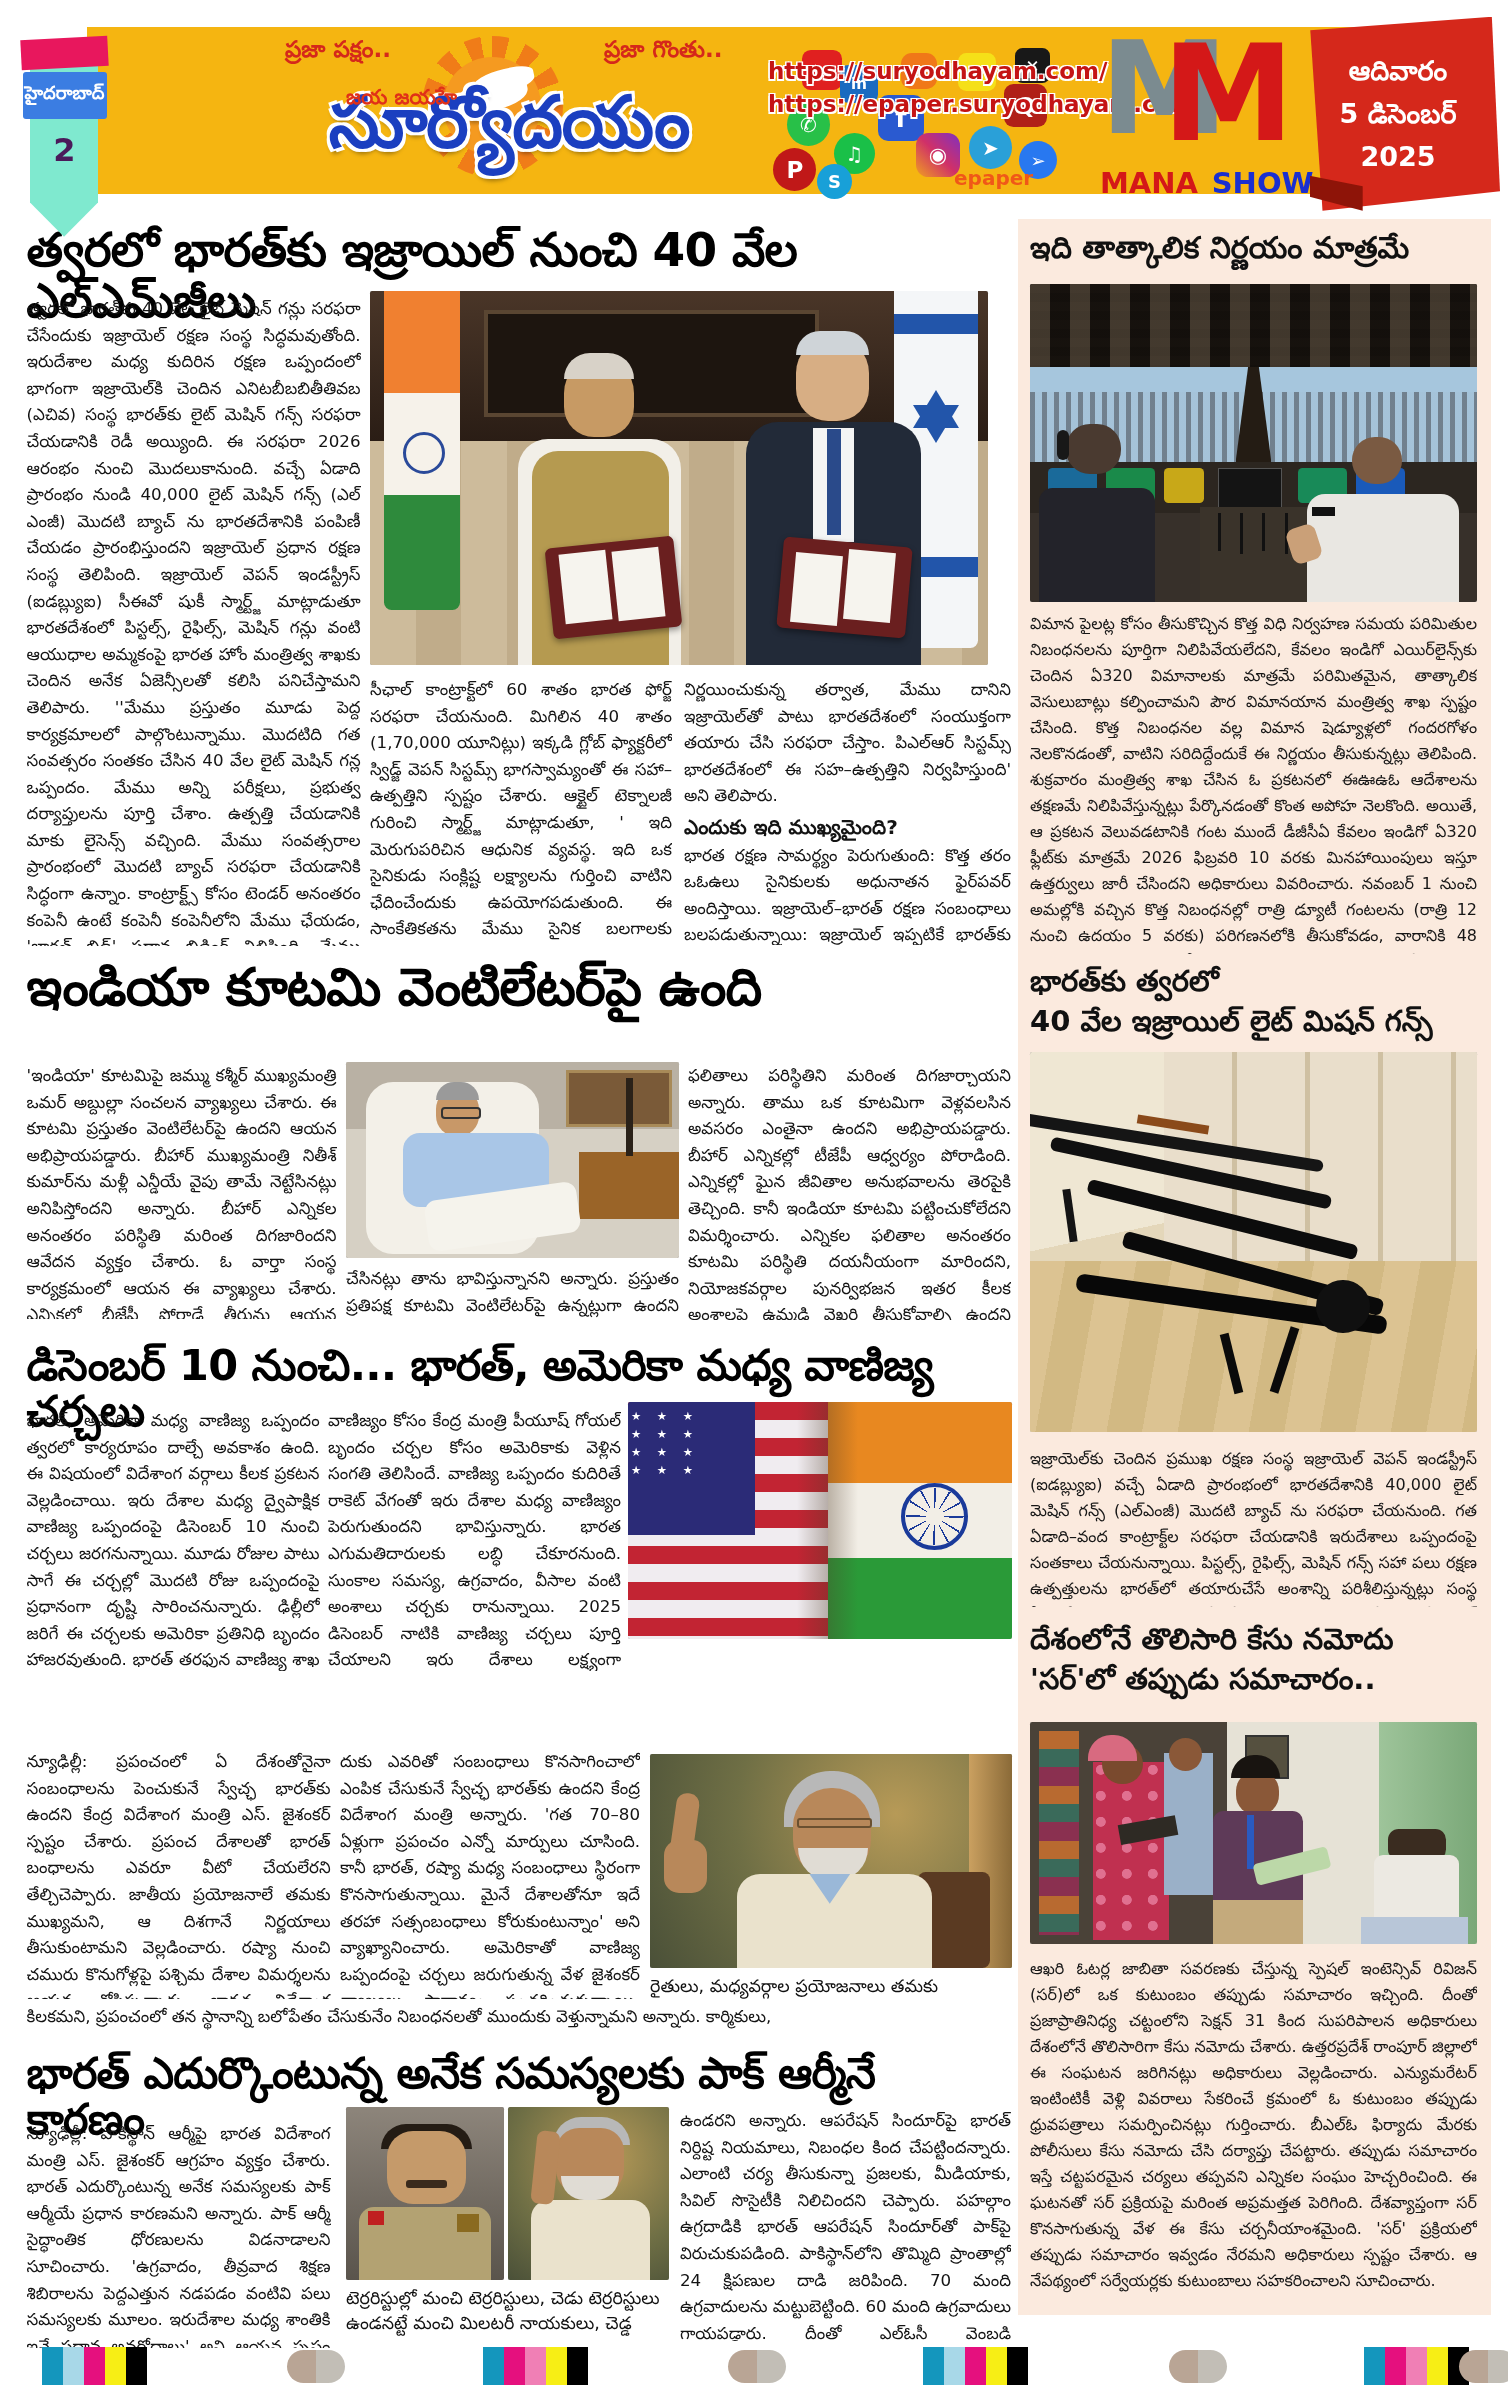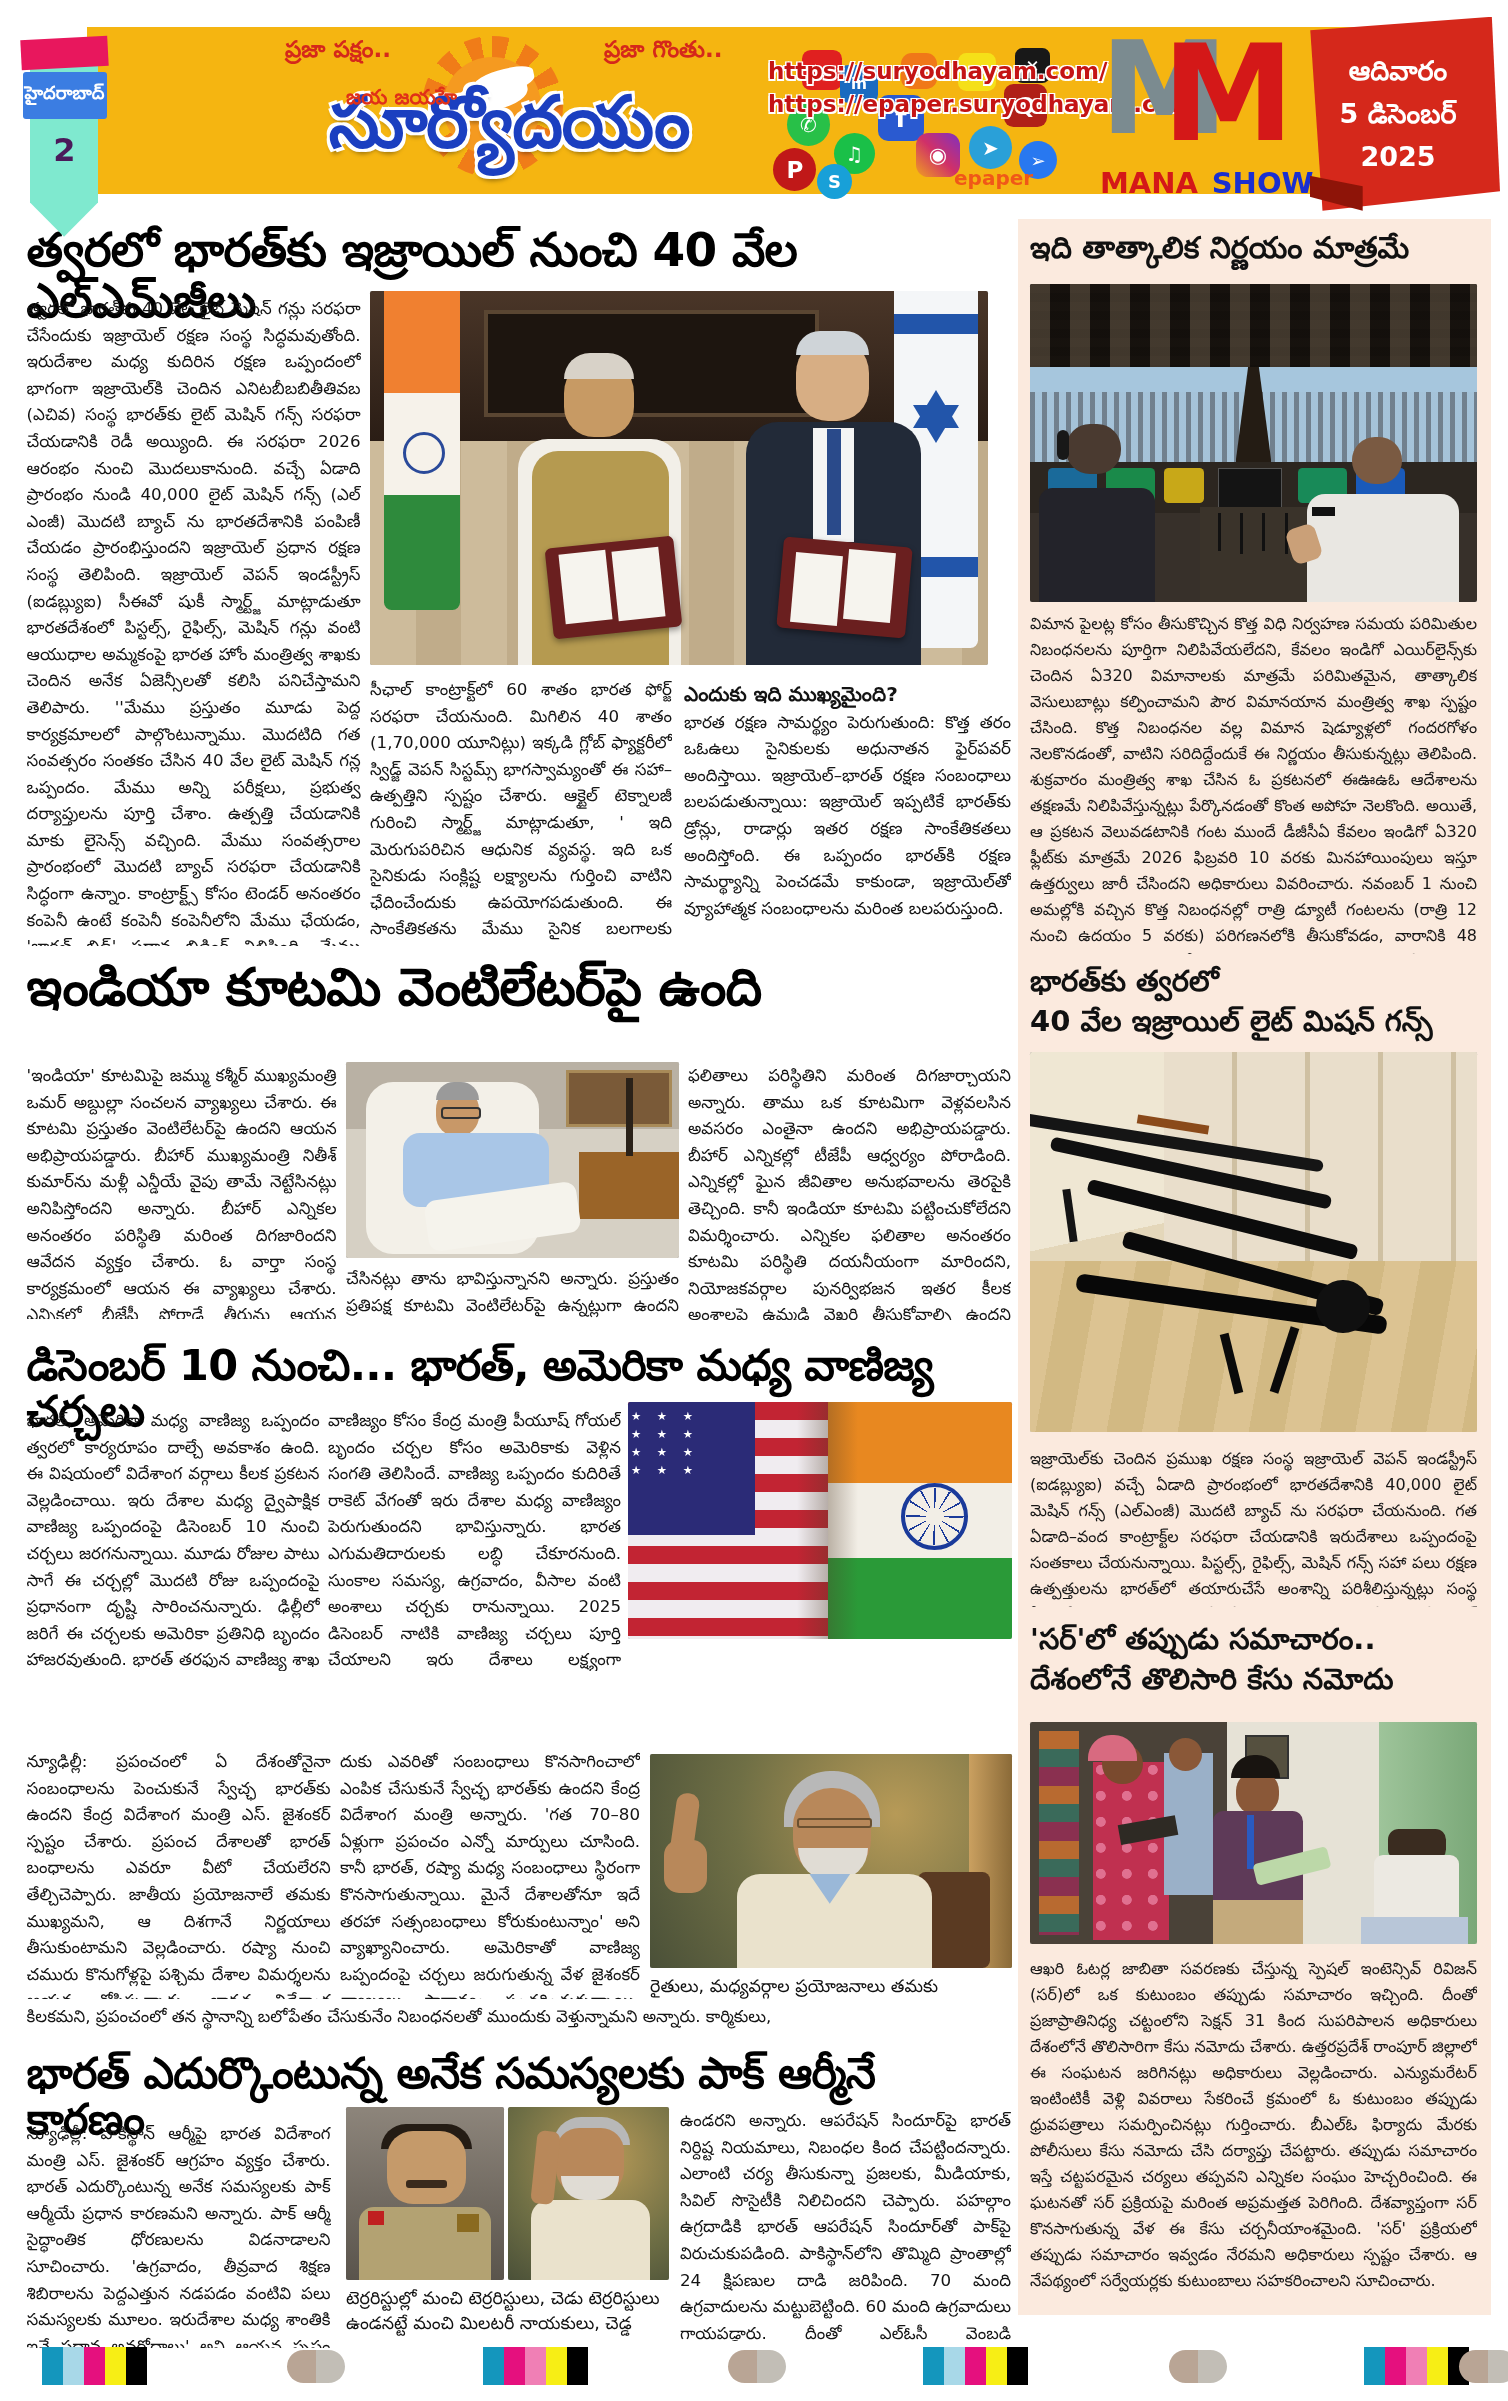--- a/index.html
+++ b/index.html
@@ -150,20 +150,21 @@
     <div style="left:192px;top:261px;width:47px;height:70px;background:#f6f4ee;transform:rotate(-6deg);"></div>
     <div style="left:245px;top:258px;width:47px;height:70px;background:#f6f4ee;transform:rotate(-6deg);"></div>
     <div style="left:410px;top:251px;width:129px;height:91px;background:#6a1f1f;border-radius:6px;transform:rotate(5deg);box-shadow:0 3px 6px rgba(0,0,0,.4);"></div>
     <div style="left:423px;top:263px;width:47px;height:70px;background:#f6f4ee;transform:rotate(5deg);"></div>
     <div style="left:476px;top:260px;width:47px;height:70px;background:#f6f4ee;transform:rotate(5deg);"></div>
   </div>
 
   <div class="col" style="left:26.6px;top:295px;width:334px;height:651px;">త్వరలో భారత్‌కు 40 వేల లైట్ మెషీన్ గన్లు సరఫరా చేసేందుకు ఇజ్రాయెల్ రక్షణ సంస్థ సిద్ధమవుతోంది. ఇరుదేశాల మధ్య కుదిరిన రక్షణ ఒప్పందంలో భాగంగా ఇజ్రాయెల్‌కి చెందిన ఎనిటబీబబితీతివబ (ఎచివ) సంస్థ భారత్‌కు లైట్ మెషిన్ గన్స్ సరఫరా చేయడానికి రెడీ అయ్యింది. ఈ సరఫరా 2026 ఆరంభం నుంచి మొదలుకానుంది. వచ్చే ఏడాది ప్రారంభం నుండి 40,000 లైట్ మెషిన్ గన్స్ (ఎల్ ఎంజీ) మొదటి బ్యాచ్ ను భారతదేశానికి పంపిణీ చేయడం ప్రారంభిస్తుందని ఇజ్రాయెల్ ప్రధాన రక్షణ సంస్థ తెలిపింది. ఇజ్రాయెల్ వెపన్ ఇండస్ట్రీస్ (ఐడబ్ల్యుఐ) సీఈవో షుకీ స్మార్ట్జ్ మాట్లాడుతూ భారతదేశంలో పిస్టల్స్, రైఫిల్స్, మెషిన్ గన్లు వంటి ఆయుధాల అమ్మకంపై భారత హోం మంత్రిత్వ శాఖకు చెందిన అనేక ఏజెన్సీలతో కలిసి పనిచేస్తామని తెలిపారు. ''మేము ప్రస్తుతం మూడు పెద్ద కార్యక్రమాలలో పాల్గొంటున్నాము. మొదటిది గత సంవత్సరం సంతకం చేసిన 40 వేల లైట్ మెషిన్ గన్ల ఒప్పందం. మేము అన్ని పరీక్షలు, ప్రభుత్వ దర్యాప్తులను పూర్తి చేశాం. ఉత్పత్తి చేయడానికి మాకు లైసెన్స్ వచ్చింది. మేము సంవత్సరాల ప్రారంభంలో మొదటి బ్యాచ్ సరఫరా చేయడానికి సిద్ధంగా ఉన్నాం. కాంట్రాక్ట్స్ కోసం టెండర్ అనంతరం కంపెనీ ఉంటే కంపెనీ కంపెనీలోని మేము ఛేయడం, 'భారత్ బిడ్' ప్రధాన బిడ్డింగ్ నిలిపింది. మేము ఒప్పందంలో 40 శాతం సరఫరా చేయడంలో దోహద పడతాం. సంతకం చేయడానికి ముందు దశలో ఉన్నాం. ఇది ఏడాది చివరి నాటికి లేదా వచ్చే ఏడాది ప్రారంభంలో పూర్తవుతుందని మేము భావిస్తున్నాం.</div>
   <div class="col" style="left:370px;top:676px;width:302px;height:269px;">సీఛాల్ కాంట్రాక్ట్‌లో 60 శాతం భారత ఫోర్జ్ సరఫరా చేయనుంది. మిగిలిన 40 శాతం (1,70,000 యూనిట్లు) ఇక్కడి గ్లోబ్ ఫ్యాక్టరీలో స్విడ్జ్ వెపన్ సిస్టమ్స్ భాగస్వామ్యంతో ఈ సహా–ఉత్పత్తిని స్పష్టం చేశారు. ఆక్టైల్ టెక్నాలజీ గురించి స్మార్ట్జ్ మాట్లాడుతూ, ' ఇది మెరుగుపరిచిన ఆధునిక వ్యవస్థ. ఇది ఒక సైనికుడు సంక్లిష్ట లక్ష్యాలను గుర్తించి వాటిని ఛేదించేందుకు ఉపయోగపడుతుంది. ఈ సాంకేతికతను మేము సైనిక బలగాలకు పరిచయం చేస్తున్నాం' అని పేర్కొన్నారు. 'ఆర్డర్ల పరంపరను మేము సకాలంలో అందించగలుగుతున్నాం. ఈ విషయంలో మాకు ఎలాంటి సందేహాలు లేవు. ప్రతిపాదిత ప్రారంభ చర్యలు జరుపుతున్న వారు దానిని తీసుకోవాలని సంబంధాలను మరింత బలపరుస్తాం.</div>
   <div class="col" style="left:684px;top:676px;width:327px;height:269px;">
+    <span>నిర్ణయించుకున్న తర్వాత, మేము దానిని ఇజ్రాయెల్‌తో పాటు భారతదేశంలో సంయుక్తంగా తయారు చేసి సరఫరా చేస్తాం. పిఎల్ఆర్ సిస్టమ్స్ భారతదేశంలో ఈ సహ–ఉత్పత్తిని నిర్వహిస్తుంది' అని తెలిపారు.</span>
     <div class="subhead">ఎందుకు ఇది ముఖ్యమైంది?</div>
     <span>భారత రక్షణ సామర్థ్యం పెరుగుతుంది: కొత్త తరం ఒఓఉలు సైనికులకు అధునాతన ఫైర్‌పవర్ అందిస్తాయి. ఇజ్రాయెల్–భారత్ రక్షణ సంబంధాలు బలపడుతున్నాయి: ఇజ్రాయెల్ ఇప్పటికే భారత్‌కు డ్రోన్లు, రాడార్లు ఇతర రక్షణ సాంకేతికతలు అందిస్తోంది. ఈ ఒప్పందం భారత్‌కి రక్షణ సామర్థ్యాన్ని పెంచడమే కాకుండా, ఇజ్రాయెల్‌తో వ్యూహాత్మక సంబంధాలను మరింత బలపరుస్తుంది.</span>
   </div>
 
   <div class="headline" style="left:26.6px;top:959px;width:973px;font-size:52px;">ఇండియా కూటమి వెంటిలేటర్‌పై ఉంది</div>
   <div class="col" style="left:26.6px;top:1062px;width:310px;height:257px;">'ఇండియా' కూటమిపై జమ్ము కశ్మీర్ ముఖ్యమంత్రి ఒమర్ అబ్దుల్లా సంచలన వ్యాఖ్యలు చేశారు. ఈ కూటమి ప్రస్తుతం వెంటిలేటర్‌పై ఉందని ఆయన అభిప్రాయపడ్డారు. బీహార్ ముఖ్యమంత్రి నితీశ్ కుమార్‌ను మళ్లీ ఎన్డీయే వైపు తామే నెట్టేసినట్లు అనిపిస్తోందని అన్నారు. బీహార్ ఎన్నికల అనంతరం పరిస్థితి మరింత దిగజారిందని ఆవేదన వ్యక్తం చేశారు. ఓ వార్తా సంస్థ కార్యక్రమంలో ఆయన ఈ వ్యాఖ్యలు చేశారు. ఎన్నికల్లో బీజేపీ పోరాడే తీరును ఆయన ప్రశంసించారు. అయితే తనకు ఆ పార్టీతో ప్రత్యక్ష సంబంధాలు లేవని, ఆ పార్టీ రాజకీయాలను తాను వ్యతిరేకిస్తూనే ఉంటానని స్పష్టం చేశారు. ఇండియా కూటమి కోసం గతంలో నితీశ్ కుమార్ చేసిన ప్రయత్నాలను ఒమర్ అబ్దుల్లా ప్రస్తావించారు. ఆయనను తామే ఎన్డీయేలోకి వెళ్లేలా</div>
 
   <div class="ph" style="left:346px;top:1062px;width:333px;height:196px;">
     <div style="left:0;top:0;width:100%;height:100%;background:#d6d0c4;"></div>
     <div style="left:0;top:0;width:100%;height:34%;background:#b9b1a4;"></div>
@@ -284,22 +285,22 @@
       <div style="left:10%;top:64%;width:70%;height:18px;background:#080808;transform:rotate(8deg);border-radius:7.6px;"></div>
       <div style="left:56%;top:72%;width:9px;height:68px;background:#0a0a0a;transform:rotate(18deg);"></div>
       <div style="left:44%;top:74%;width:9px;height:61px;background:#0a0a0a;transform:rotate(-14deg);"></div>
       <div style="left:64%;top:60%;width:12%;height:14%;background:#101010;border-radius:50%;"></div>
       <div style="left:8%;top:36%;width:7.6px;height:53px;background:#141414;transform:rotate(-8deg);"></div>
     </div>
 
     <div class="sb-col" style="left:12px;top:1227px;width:447px;height:161px;">ఇజ్రాయెల్‌కు చెందిన ప్రముఖ రక్షణ సంస్థ ఇజ్రాయెల్ వెపన్ ఇండస్ట్రీస్ (ఐడబ్ల్యుఐ) వచ్చే ఏడాది ప్రారంభంలో భారతదేశానికి 40,000 లైట్ మెషిన్ గన్స్ (ఎల్ఎంజీ) మొదటి బ్యాచ్ ను సరఫరా చేయనుంది. గత ఏడాది–వంద కాంట్రాక్ట్‌ల సరఫరా చేయడానికి ఇరుదేశాలు ఒప్పందంపై సంతకాలు చేయనున్నాయి. పిస్టల్స్, రైఫిల్స్, మెషిన్ గన్స్ సహా పలు రక్షణ ఉత్పత్తులను భారత్‌లో తయారుచేసే అంశాన్ని పరిశీలిస్తున్నట్లు సంస్థ సీఈవో తెలిపారు. కాగా వచ్చే ఏడాది ప్రారంభం నుంచే 40 వేల లైట్ మెషిన్ గన్స్‌ల తొలి బ్యాచ్ అందించే ప్రక్రియ ప్రారంభమవుతుందని స్పష్టం చేశారు. ఈ డీల్‌తో క్షేత్రస్థాయి బలగాల ఫైర్‌పవర్ గణనీయంగా పెరగనుంది. ఒప్పందంపై సంతకాల ప్రక్రియ ఈ ఏడాది చివరి నాటికి లేదా వచ్చే ఏడాది ప్రారంభం నాటికి ఖరారవుతుందని ఆశిస్తున్నామని అన్నారు.</div>
 
     <div class="sb-h" style="left:12px;top:1400px;width:447px;font-size:29px;line-height:40px;">
+      <div>దేశంలోనే తొలిసారి కేసు నమోదు</div>
       <div>'సర్'లో తప్పుడు సమాచారం..</div>
-      <div>దేశంలోనే తొలిసారి కేసు నమోదు</div>
     </div>
 
     <div class="ph" style="left:12px;top:1503px;width:447px;height:222px;">
       <div style="left:0;top:0;width:100%;height:100%;background:#d9d4c6;"></div>
       <div style="left:0;top:0;width:44%;height:100%;background:#4a4238;"></div>
       <div style="left:44%;top:0;width:34%;height:100%;background:#e6e2d6;"></div>
       <div style="left:78%;top:0;width:22%;height:100%;background:linear-gradient(90deg,#9ec49a,#7aa878);"></div>
       <div style="left:48%;top:6%;width:9%;height:18%;background:#55503f;border:2.3px solid #333;"></div>
       <div style="left:2%;top:4%;width:9%;height:92%;background:repeating-linear-gradient(180deg,#b86a30 0 18px,#3a6a5a 18px 36px,#8a3050 36px 55px);"></div>
       <div style="left:14%;top:18%;width:17%;height:80%;background:radial-gradient(circle at 30% 30%,#e07090 4.6px,#c03050 5.3px) 0 0/26px 26px;"></div>

